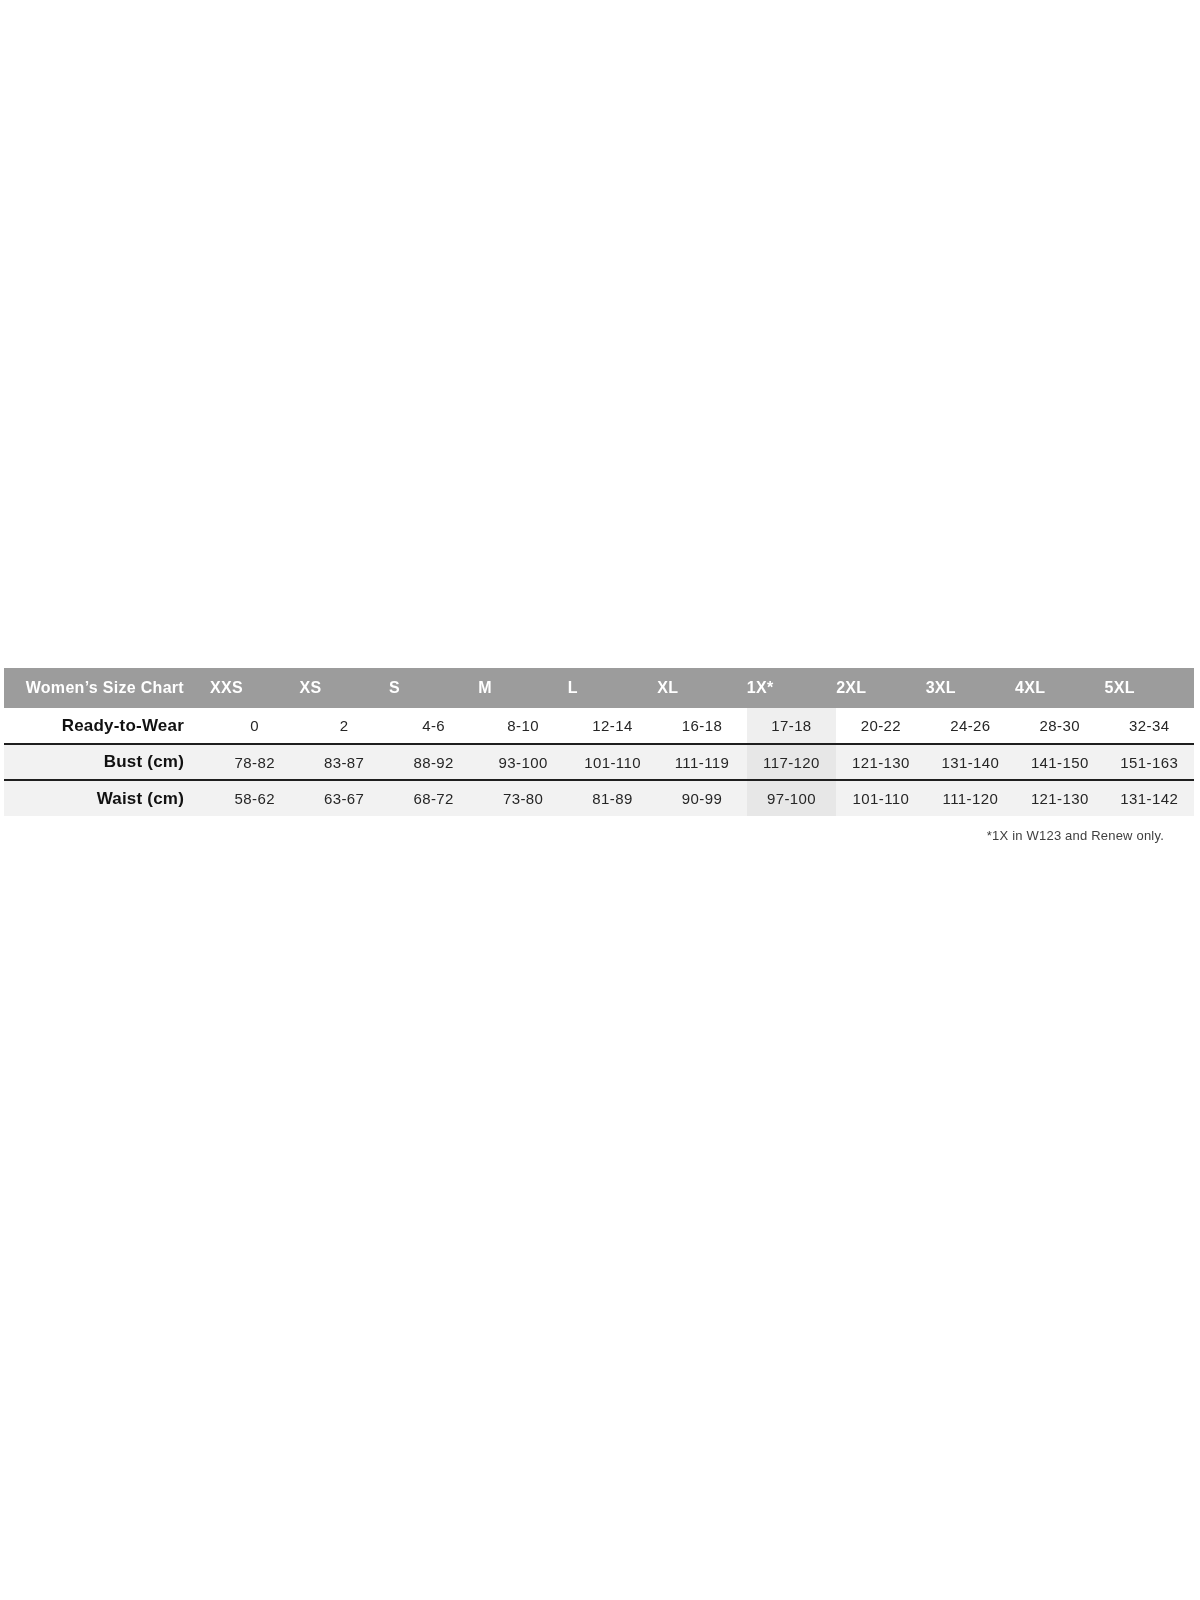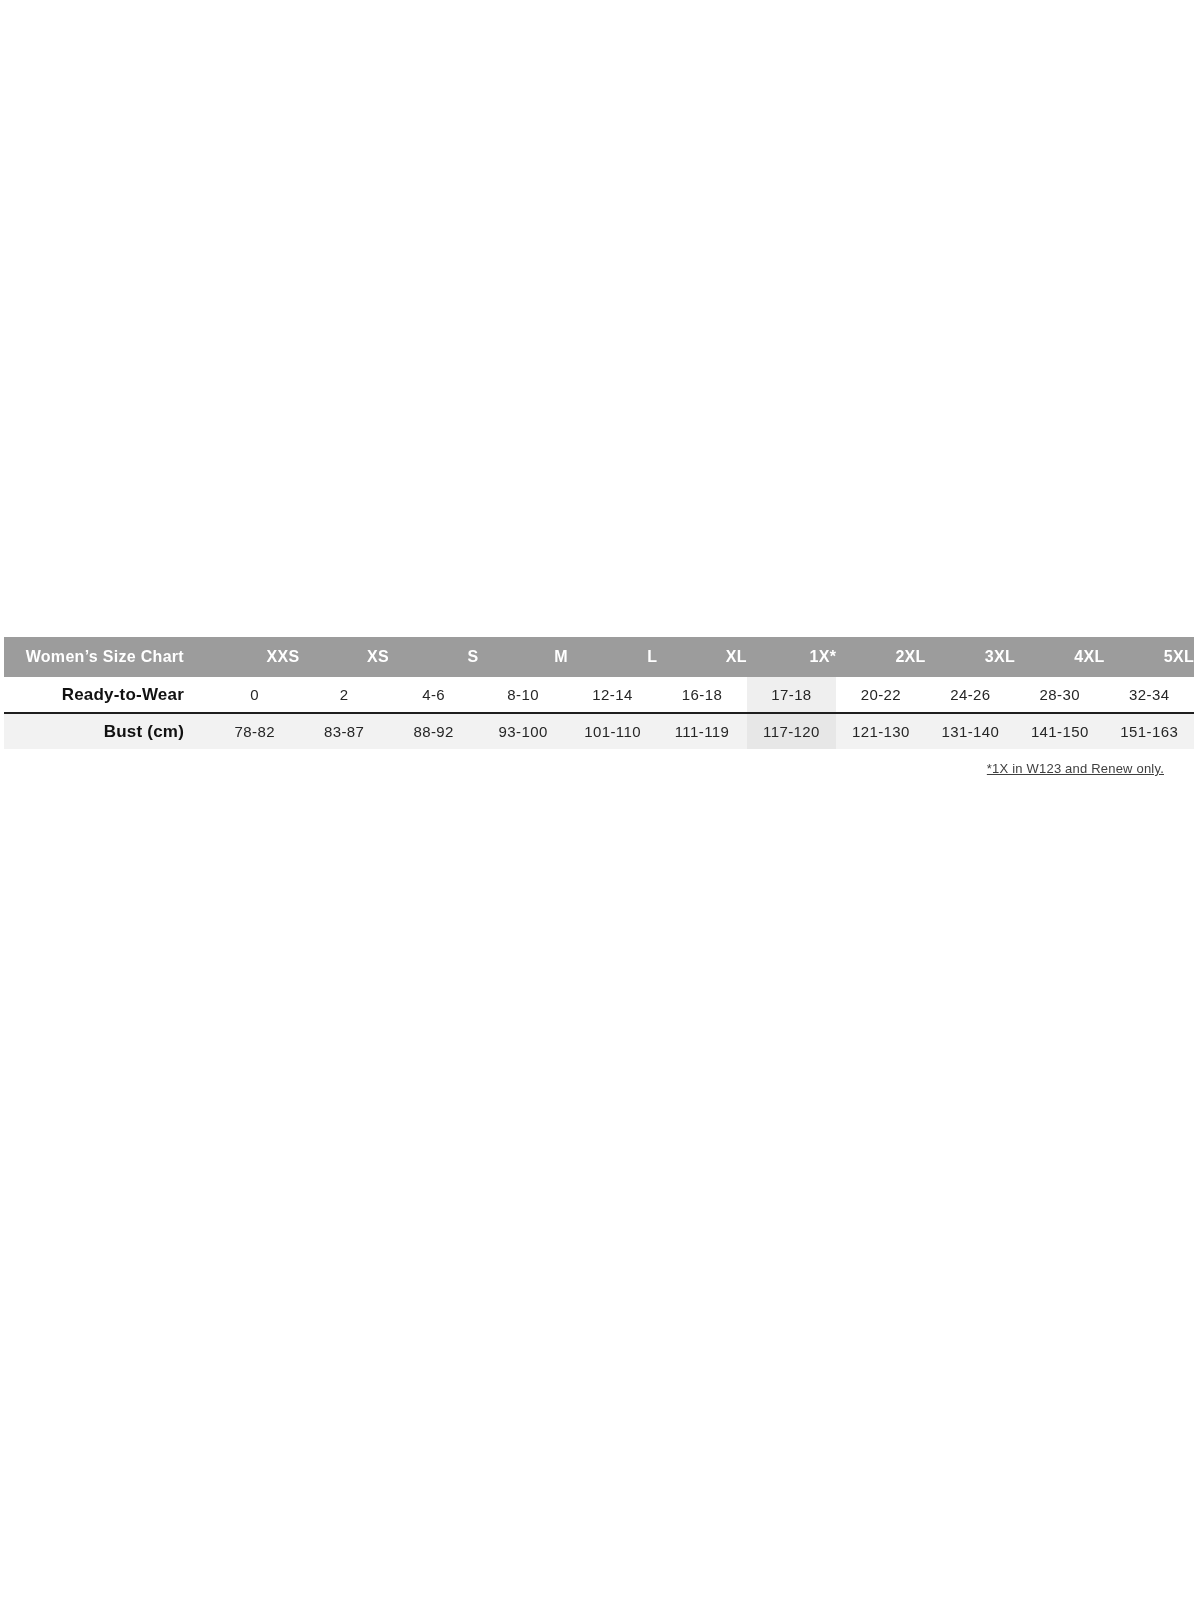--- a/index.html
+++ b/index.html
@@ -17,40 +17,41 @@
   html,body{margin:0;padding:0;}
   body{
     width:1200px;height:1600px;
     background:var(--page-bg);
     font-family:"Liberation Sans", sans-serif;
     -webkit-font-smoothing:antialiased;
   }
   .page{
     box-sizing:border-box;
     padding:637px 6px 0 4px;
+    margin-top:31px;
   }
   table.size-table{
     width:100%;
     border-collapse:collapse;
     table-layout:fixed;
   }
   table.size-table col.label-col{width:206px;}
   thead th{
     background:var(--header-bg);
     color:var(--header-text);
     font-weight:bold;
     font-size:16px;
     height:38px;
     letter-spacing:.3px;
   }
   thead th.corner{
     text-align:right;
     padding-right:26px;
   }
-  thead th.size-col{text-align:right;padding:0;}
+  thead th.size-col{text-align:left;padding:0;}
   tbody tr{height:36px;}
   tbody tr{border-bottom:2px solid var(--divider);}
   tbody tr:last-child{border-bottom:none;}
   tbody th.row-label{
     text-align:right;
     padding-right:26px;
     font-weight:bold;
     font-size:17px;
     color:var(--label-text);
     letter-spacing:.2px;
@@ -67,21 +68,20 @@
   tbody tr.shaded td.hl{background:var(--col-hl-shade);}
   .footnote{
     box-sizing:border-box;
     width:100%;
     text-align:right;
     padding-right:30px;
     margin-top:12px;
     font-size:13px;
     color:var(--footnote-text);
     letter-spacing:.2px;
-    text-decoration:underline;
   }
 </style>
 </head>
 <body>
 
 <div class="page">
   <table class="size-table">
     <colgroup id="cols">
         <col class="label-col">
         <col>
@@ -134,16 +134,30 @@
           <td>88-92</td>
           <td>93-100</td>
           <td>101-110</td>
           <td>111-119</td>
           <td class="hl">117-120</td>
           <td>121-130</td>
           <td>131-140</td>
           <td>141-150</td>
           <td>151-163</td>
         </tr>
+        <tr class="shaded">
+          <th class="row-label">Waist (cm)</th>
+          <td>58-62</td>
+          <td>63-67</td>
+          <td>68-72</td>
+          <td>73-80</td>
+          <td>81-89</td>
+          <td>90-99</td>
+          <td class="hl">97-100</td>
+          <td>101-110</td>
+          <td>111-120</td>
+          <td>121-130</td>
+          <td>131-142</td>
+        </tr>
       </tbody>
   </table>
   <div class="footnote">*1X in W123 and Renew only.</div>
 </div>
 
 </body></html>

